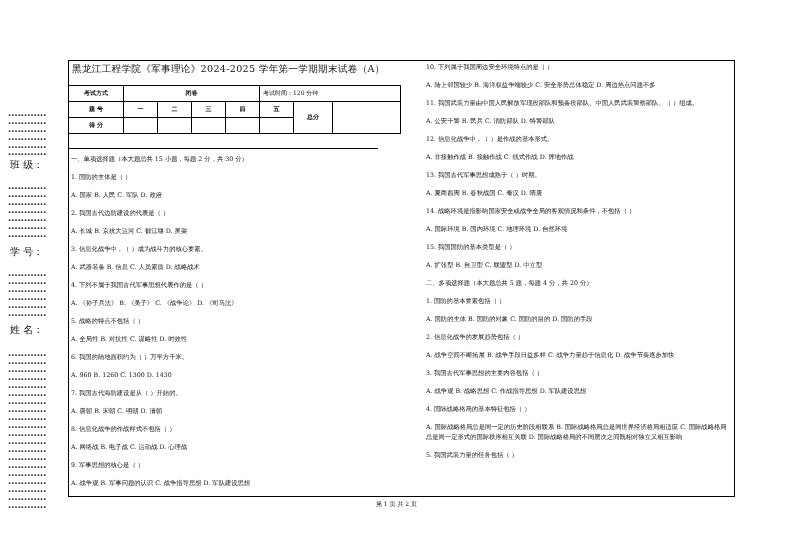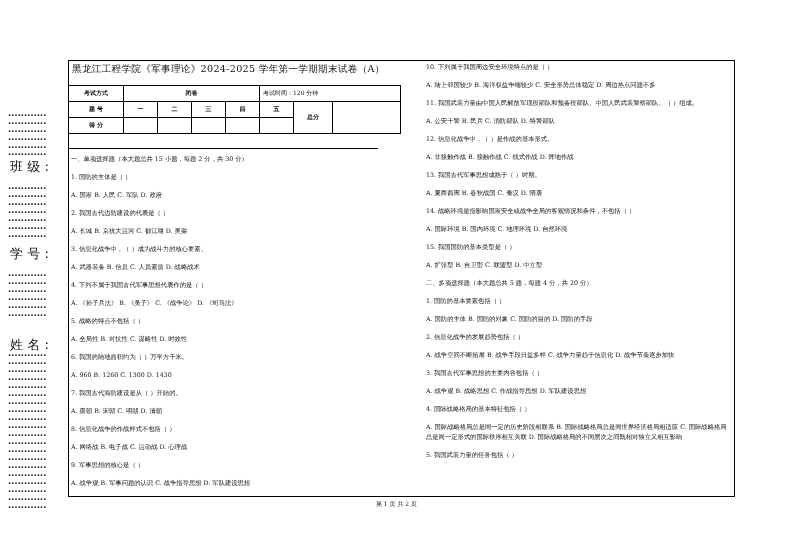--- a/index.html
+++ b/index.html
@@ -1,20 +1,20 @@
 <!DOCTYPE html>
 <html><head>
 <meta charset="utf-8">
 <style>
   html, body { margin:0; padding:0; background:#ffffff; }
   body { width:793px; height:549px; position:relative; overflow:hidden;
          font-family:"DejaVu Serif", "Liberation Serif", serif; color:#111; }
   .binding { position:absolute; left:8px; top:0; width:56px; }
   .dots { position:absolute; left:0; font-size:5px; letter-spacing:0.2px; line-height:7px; color:#222; white-space:nowrap; font-family:"DejaVu Sans Mono", monospace; font-weight:bold; }
-  .bind-label { position:absolute; left:2px; font-size:13px; color:#111; }
+  .bind-label { position:absolute; left:2px; font-size:10px; color:#111; }
   .frame { position:absolute; left:68px; top:60px; width:667px; height:437px; border:1px solid #000; box-sizing:border-box; }
   .title { position:absolute; left:72px; top:63px; font-size:9.6px; font-weight:normal; letter-spacing:0.3px; white-space:nowrap; }
   table.score { position:absolute; left:68px; top:85px; border-collapse:collapse; font-size:6px; }
   table.score td { border:1px solid #000; height:15px; text-align:center; padding:0; }
   table.score td.b { font-weight:bold; }
   .hline { position:absolute; left:68px; top:148px; width:310px; border-top:1px solid #000; }
   .col { position:absolute; font-size:6.3px; line-height:18px; }
   .col .ln { white-space:nowrap; height:18px; }
   .col .wrap { white-space:normal; line-height:10px; height:auto; padding:4px 0 4px 0; }
   .left-col { left:71px; top:150px; width:340px; }
@@ -39,21 +39,21 @@
   <div class="dots" style="top:217px">••••••••••••</div>
   <div class="dots" style="top:225px">••••••••••••</div>
   <div class="dots" style="top:233px">••••••••••••</div>
   <div class="bind-label" style="top:245px">学 号：</div>
   <div class="dots" style="top:272px">••••••••••••</div>
   <div class="dots" style="top:280px">••••••••••••</div>
   <div class="dots" style="top:288px">••••••••••••</div>
   <div class="dots" style="top:296px">••••••••••••</div>
   <div class="dots" style="top:304px">••••••••••••</div>
   <div class="dots" style="top:312px">••••••••••••</div>
-  <div class="bind-label" style="top:336px">姓 名：</div>
+  <div class="bind-label" style="top:323px">姓 名：</div>
   <div class="dots" style="top:352px">••••••••••••</div>
   <div class="dots" style="top:360px">••••••••••••</div>
   <div class="dots" style="top:368px">••••••••••••</div>
   <div class="dots" style="top:376px">••••••••••••</div>
   <div class="dots" style="top:384px">••••••••••••</div>
   <div class="dots" style="top:392px">••••••••••••</div>
   <div class="dots" style="top:400px">••••••••••••</div>
   <div class="dots" style="top:408px">••••••••••••</div>
   <div class="dots" style="top:416px">••••••••••••</div>
   <div class="dots" style="top:424px">••••••••••••</div>

